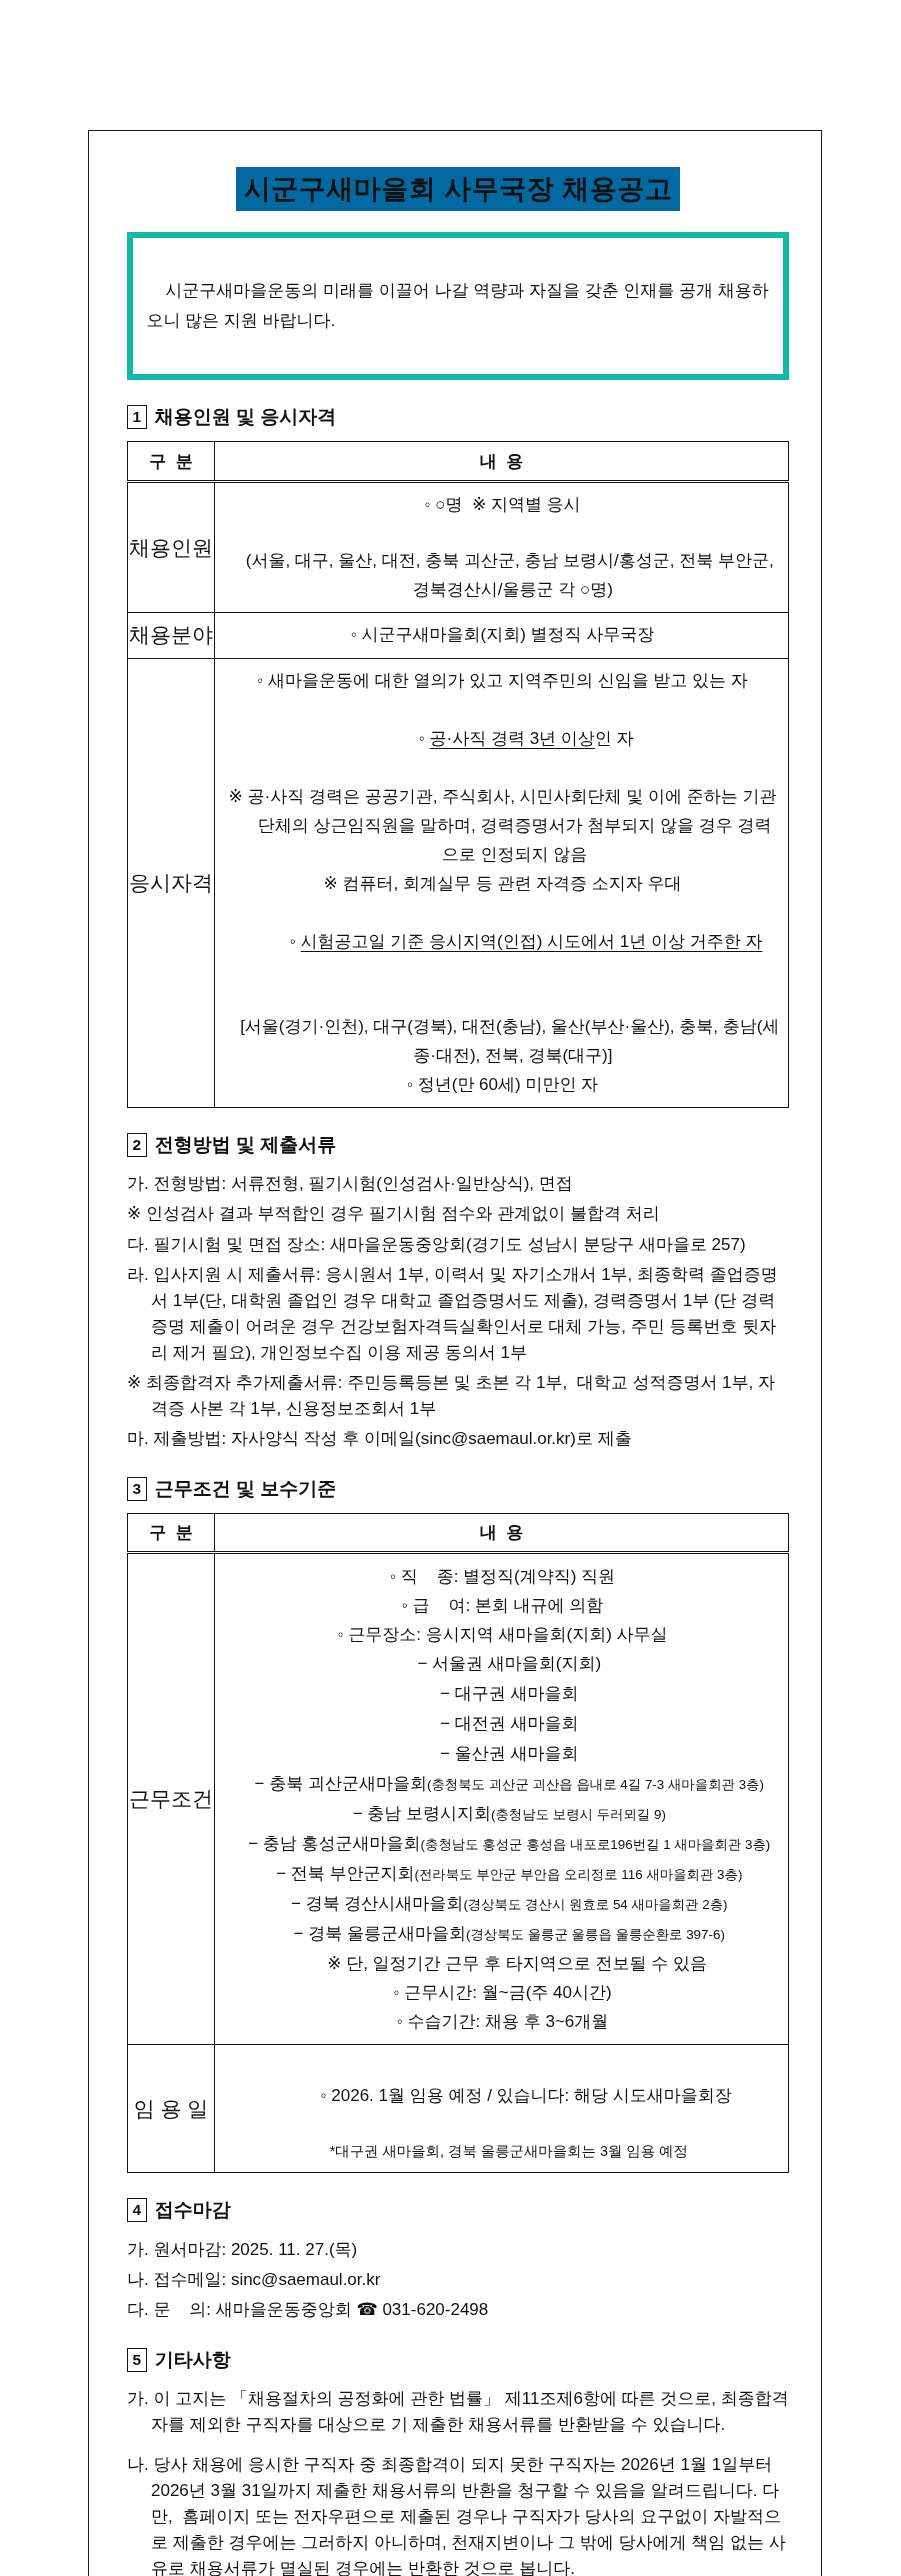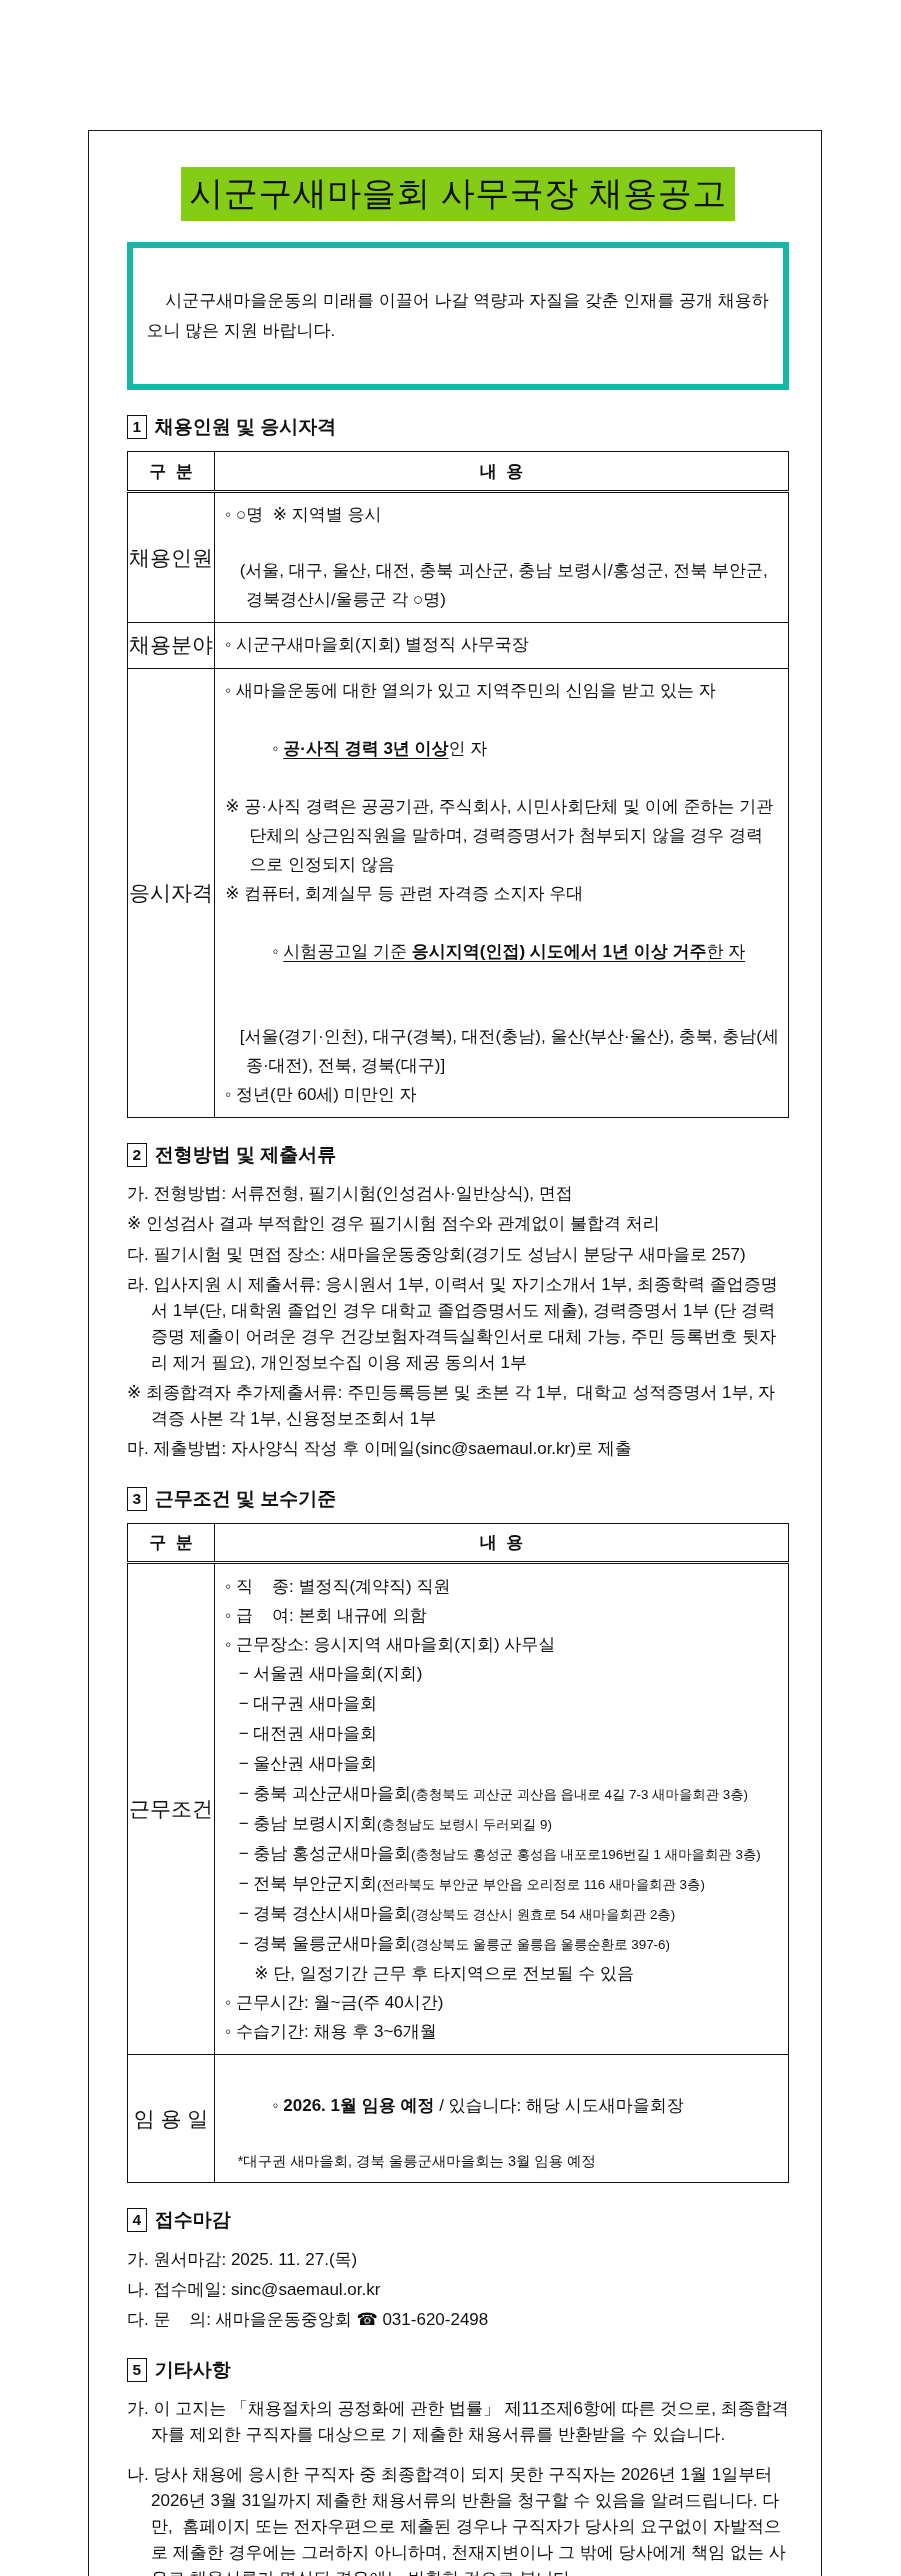--- a/index.html
+++ b/index.html
@@ -7,22 +7,22 @@
     width:902px;height:3315px;background:#ffffff;position:relative;
     font-family:"Liberation Sans","DejaVu Sans",sans-serif;color:#111;
   }
   .page{
     position:absolute;left:88px;top:130px;width:734px;height:3095px;
     box-sizing:border-box;border:1px solid #1c1c1c;border-bottom-width:3.6px;
     padding:36px 32px 0 38px;background:#fff;
   }
   .doc-title{text-align:center;margin:0 0 20.6px 0;}
   .doc-title .hl{
-    display:inline-block;background:#84cc16;padding:4.1px 8.2px;
-    font-size:34px;font-weight:normal;letter-spacing:0.5px;white-space:pre;
+    display:inline-block;background:#0369a1;padding:4.1px 8.2px;
+    font-size:27px;font-weight:bold;letter-spacing:0.5px;white-space:pre;
   }
   .intro-box{
     border:6px solid #14b8a6;padding:8.2px 13.4px;margin:0 0 5.2px 0;
     font-size:17px;line-height:30px;white-space:pre-wrap;
   }
   .sec-head{
     display:flex;align-items:center;gap:8.2px;
     margin:24px 0 11.3px 0;font-size:19px;font-weight:bold;
   }
   .sec-num{
@@ -34,29 +34,29 @@
     width:100%;border-collapse:collapse;border:1.5px solid #111;
     font-size:17px;table-layout:fixed;
   }
   .tbl th,.tbl td{border:1px solid #111;vertical-align:middle;}
   .tbl .col-label{width:87px;}
   .tbl .head th{
     padding:7.2px 3.1px;text-align:center;font-weight:bold;white-space:pre;
     border-bottom:3.1px double #111;
   }
   .tbl th.rowlab{font-weight:normal;text-align:center;white-space:pre;font-size:21px;}
-  .tbl td.content{padding:7.2px 8.2px 8.2px 10.3px;}
+  .tbl td.content{padding:7.2px 8.2px 8.2px 10.3px;text-align:center;}
   .ln{line-height:29px;white-space:pre-wrap;}
   .ln2{line-height:26px;white-space:pre-wrap;}
   .hang{padding-left:24px;text-indent:-24px;}
   .hang-b{padding-left:20.6px;text-indent:-6.2px;margin-top:27px;}
   .sub{margin-left:13.4px;}
   .indent{margin-left:29px;}
   .small{font-size:13.4px;}
-  .b{font-weight:bold;}
+  .b{font-weight:normal;}
   .u{text-decoration:underline;text-underline-offset:4.1px;text-decoration-thickness:1px;}
   .plain-list{font-size:17px;margin-top:13.4px;}
   .plain-list .item{margin:4.1px 0;}
   .note-sm{font-size:14.4px;line-height:25px;white-space:pre-wrap;margin-left:12.4px;}
   .s5 .item{margin:13.4px 0;}
 </style>
 </head>
 <body>
 
 <div class="page">

